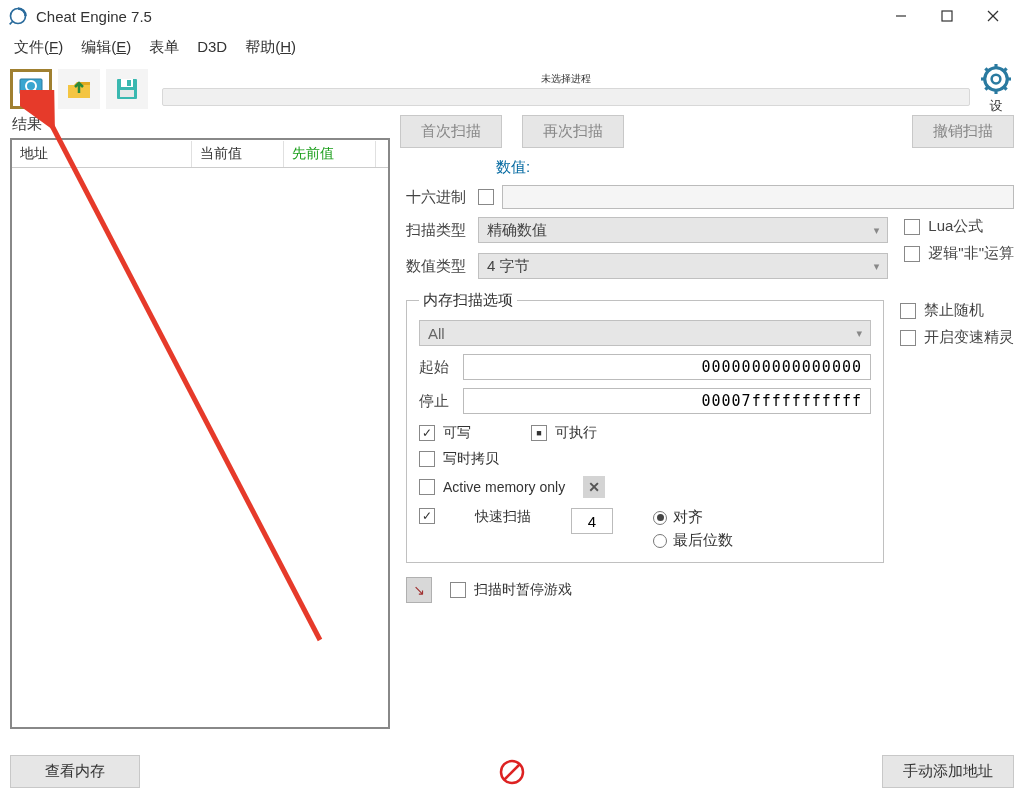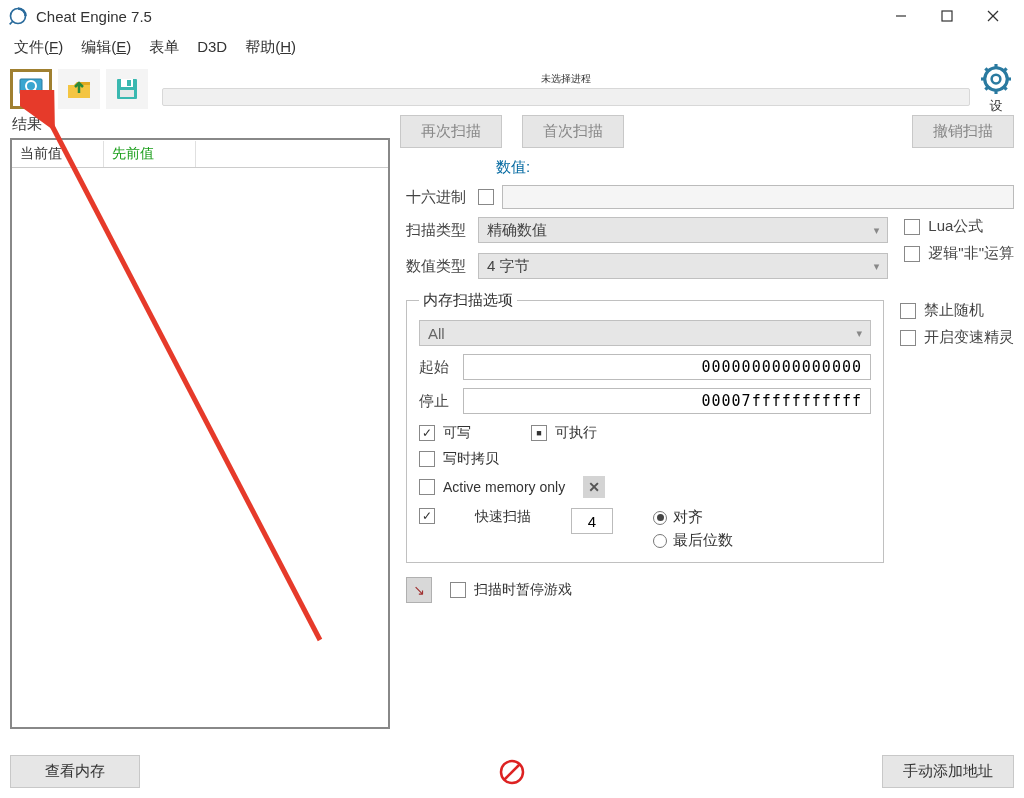--- a/index.html
+++ b/index.html
@@ -424,32 +424,33 @@
     <div class="gear-label">设</div>
   </div>
 </div>
 
 <div class="content">
 
   <div class="left-panel">
     <div class="results-label">结果</div>
     <div class="results-list">
       <div class="results-header">
+        <div class="col col-addr">地址</div>
         <div class="col col-curr">当前值</div>
         <div class="col col-prev">先前值</div>
       </div>
       <div class="results-body"></div>
     </div>
   </div>
 
   <div class="right-panel">
 
     <div class="scan-buttons-row">
+      <div class="btn">首次扫描</div>
       <div class="btn">再次扫描</div>
-      <div class="btn">首次扫描</div>
       <div class="btn btn-undo">撤销扫描</div>
     </div>
 
     <div class="value-section">
       <div class="form-row" style="padding-left:90px;">
         <span class="form-label-sm">数值:</span>
       </div>
       <div class="form-row">
         <span class="form-label">十六进制</span>
         <span class="checkbox"></span>

